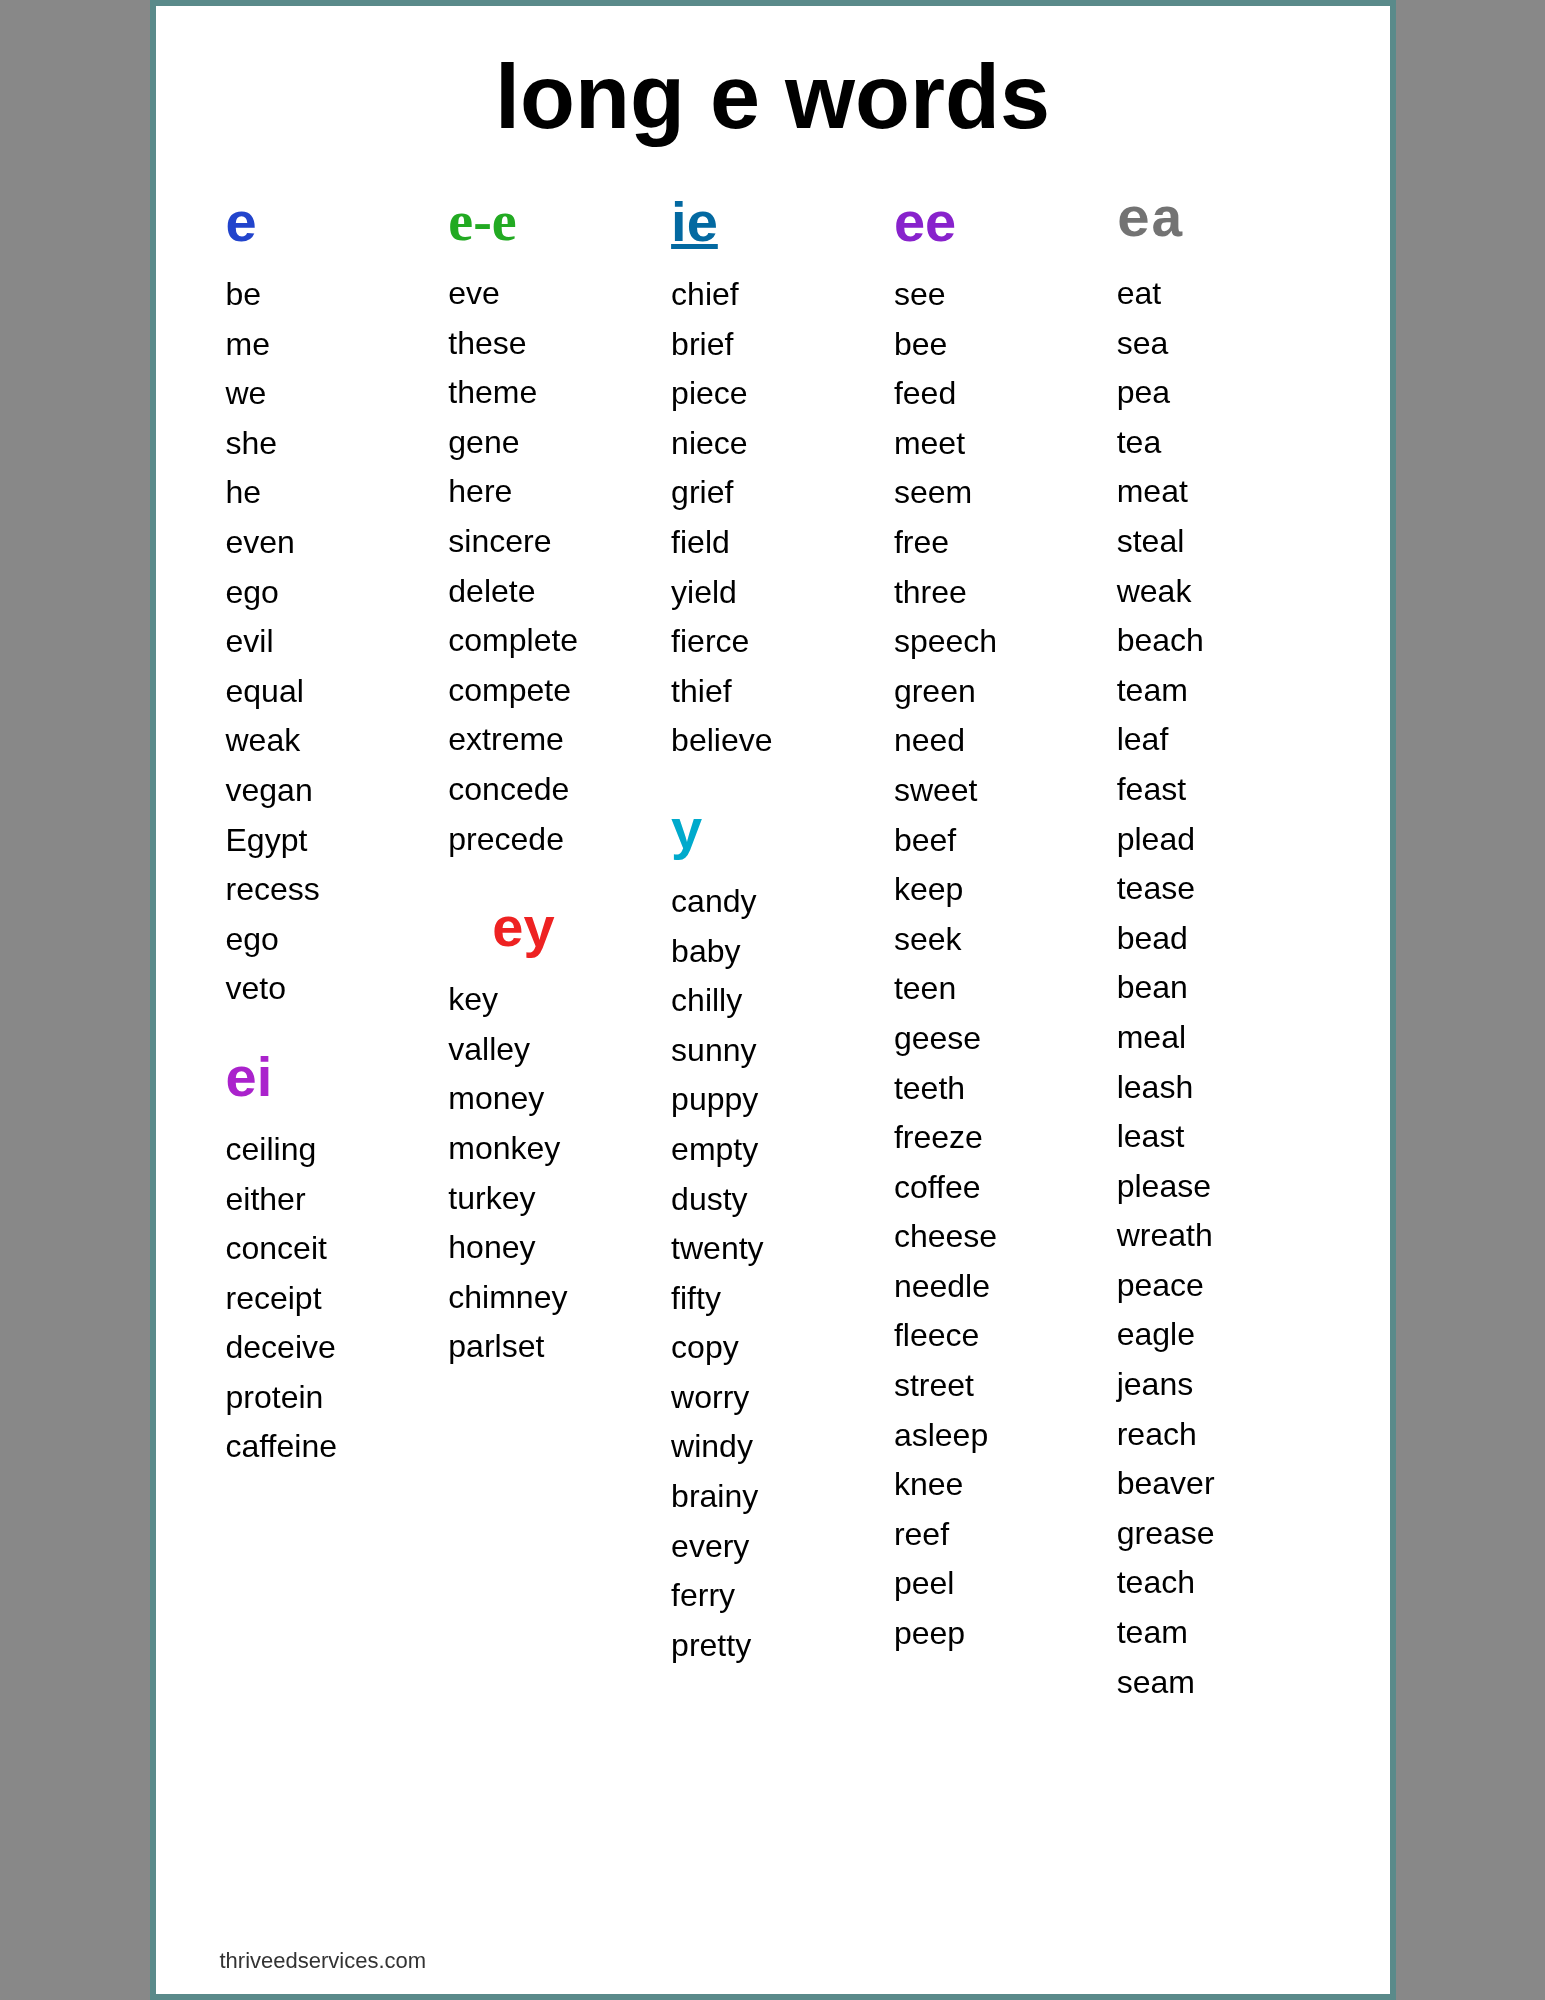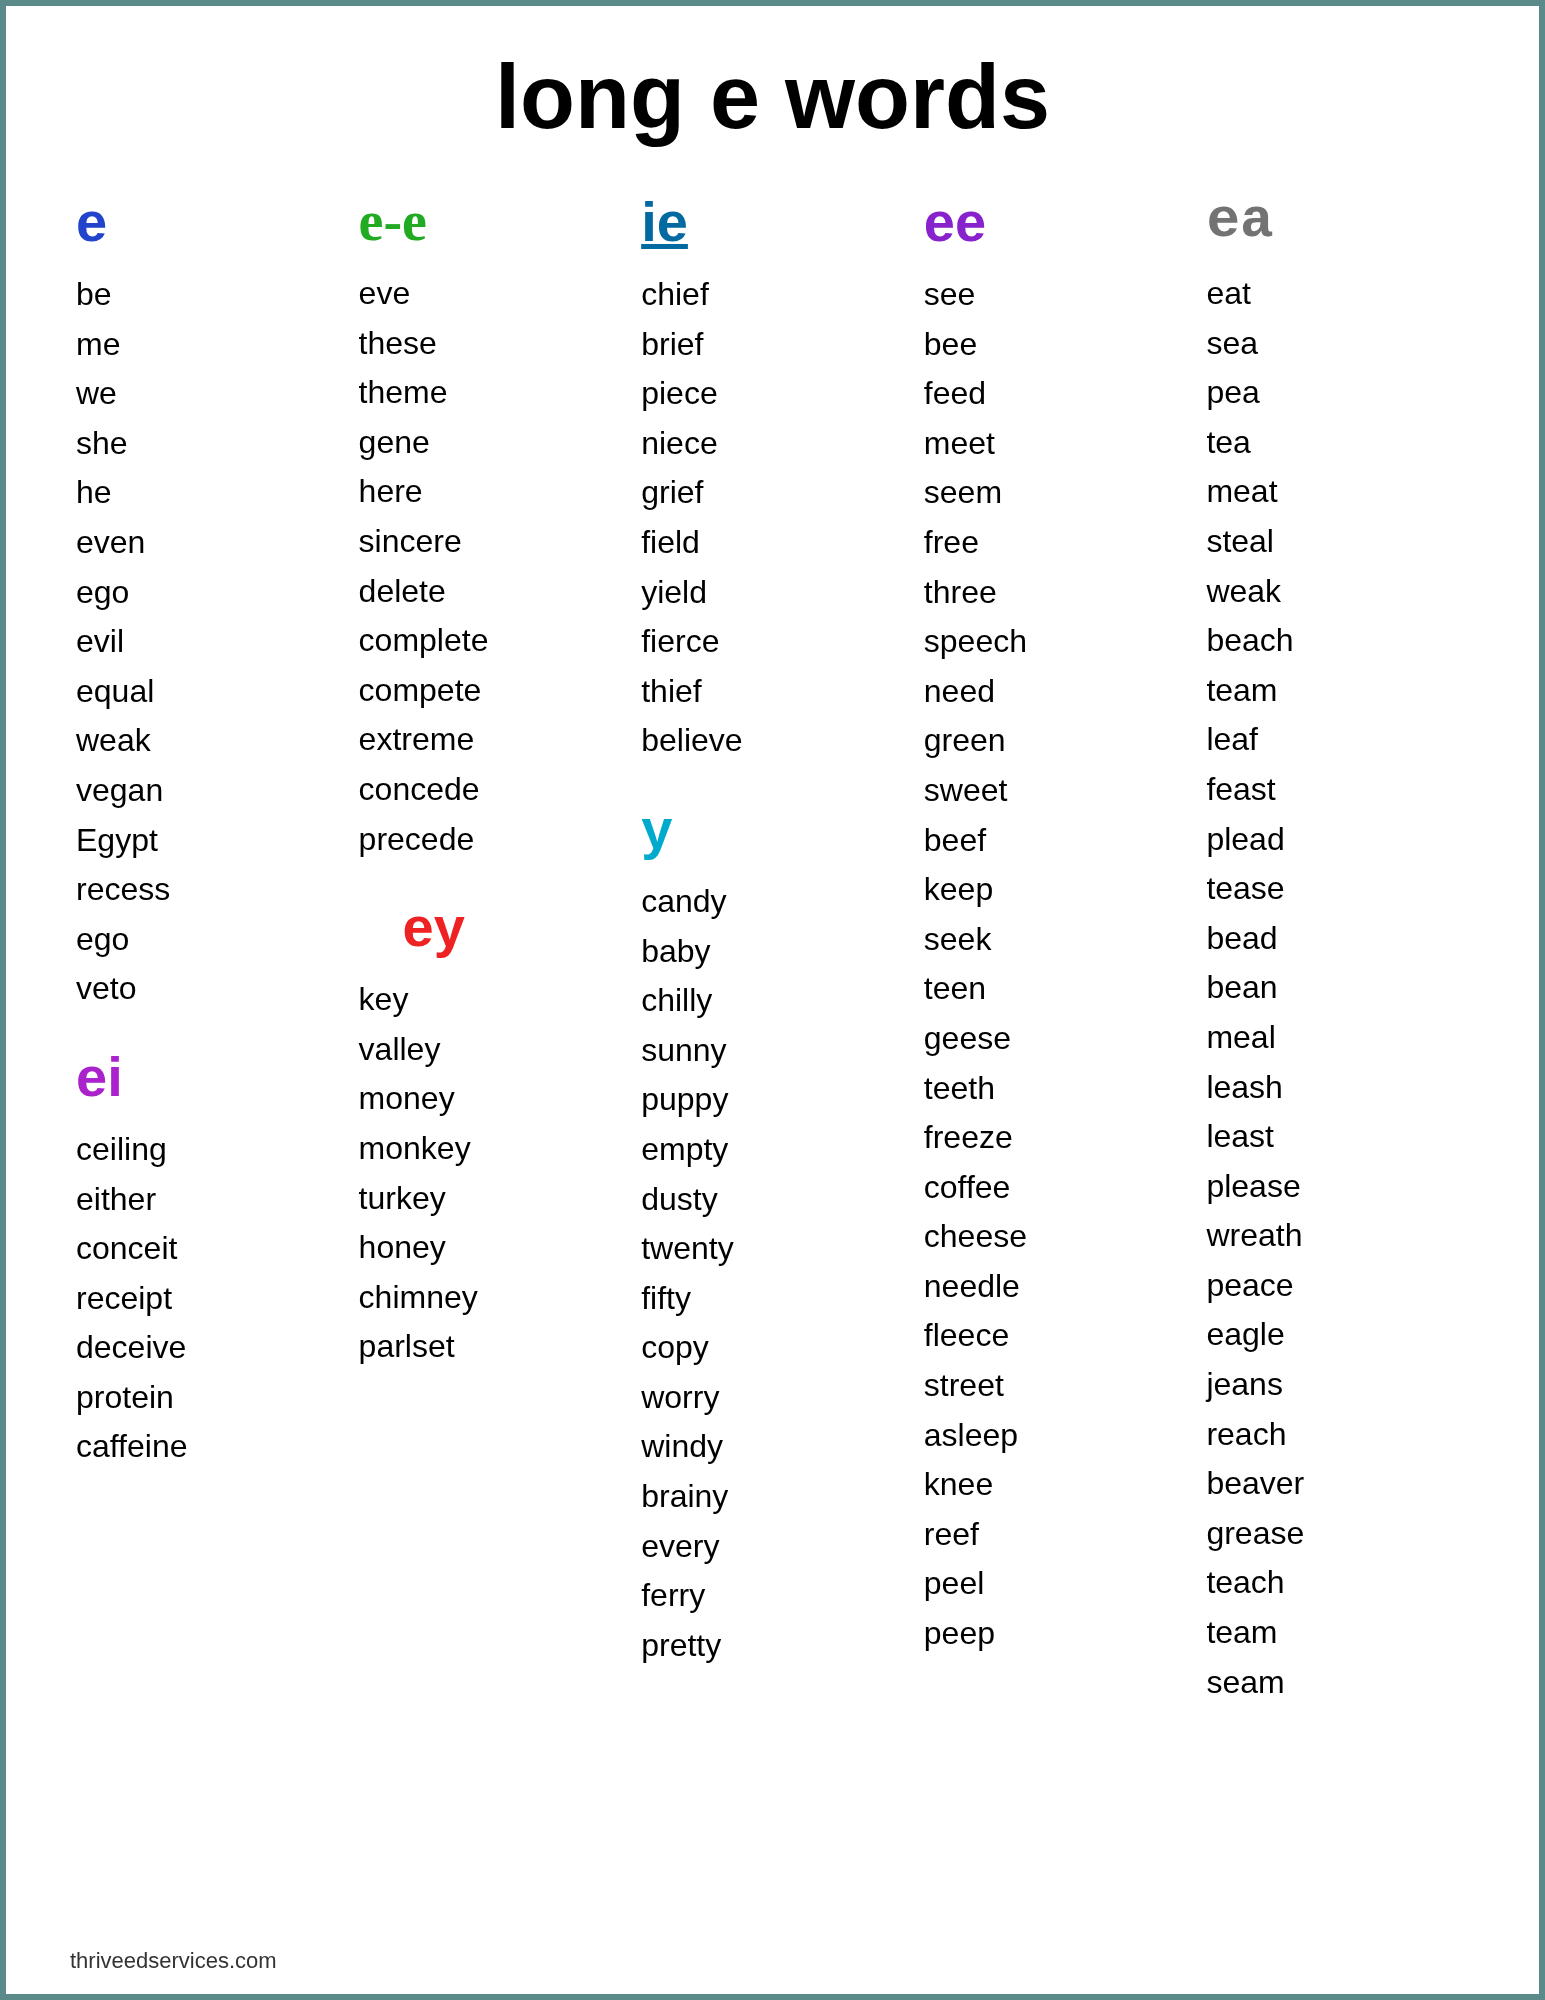--- a/index.html
+++ b/index.html
@@ -5,21 +5,21 @@
     * { margin: 0; padding: 0; box-sizing: border-box; }
     body {
       background: #888;
       display: flex;
       justify-content: center;
       align-items: center;
       min-height: 100vh;
       font-family: Arial, sans-serif;
     }
     .page {
-      width: 1545px;
+      width: 1246px;
       height: 2000px;
       background: white;
       border: 6px solid #5a8a8a;
       position: relative;
       padding: 40px 60px 40px 60px;
     }
     .title {
       text-align: center;
       font-size: 90px;
       font-weight: 900;
@@ -186,22 +186,22 @@
           <div class="col-header purple">ee</div>
           <ul class="word-list">
             <li>see</li>
             <li>bee</li>
             <li>feed</li>
             <li>meet</li>
             <li>seem</li>
             <li>free</li>
             <li>three</li>
             <li>speech</li>
+            <li>green</li>
             <li>need</li>
-            <li>green</li>
             <li>sweet</li>
             <li>beef</li>
             <li>keep</li>
             <li>seek</li>
             <li>teen</li>
             <li>geese</li>
             <li>teeth</li>
             <li>freeze</li>
             <li>coffee</li>
             <li>cheese</li>

